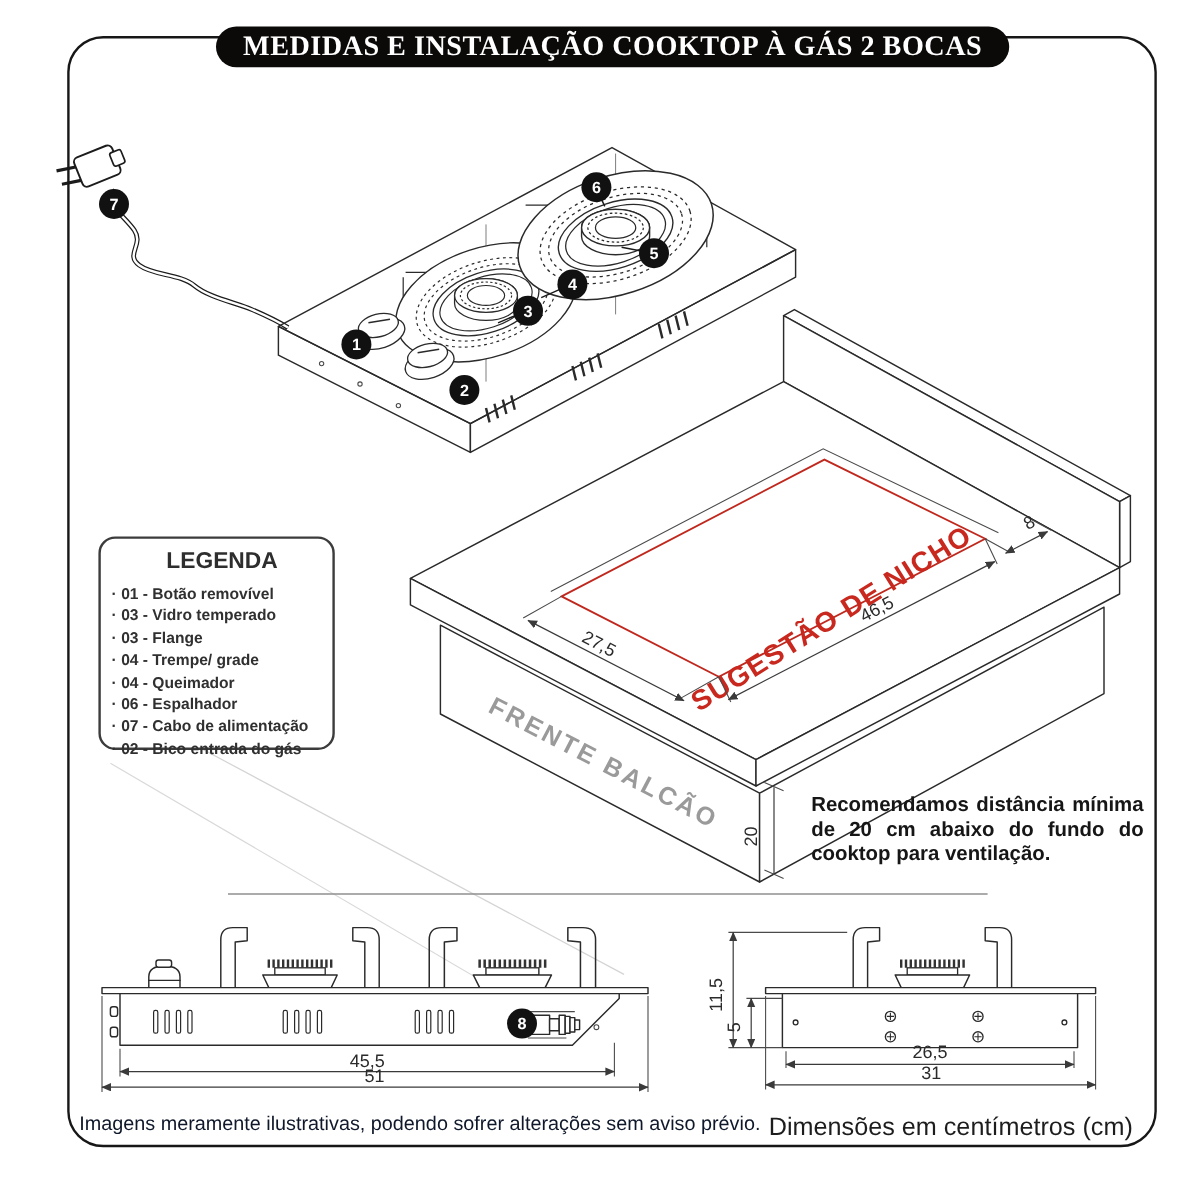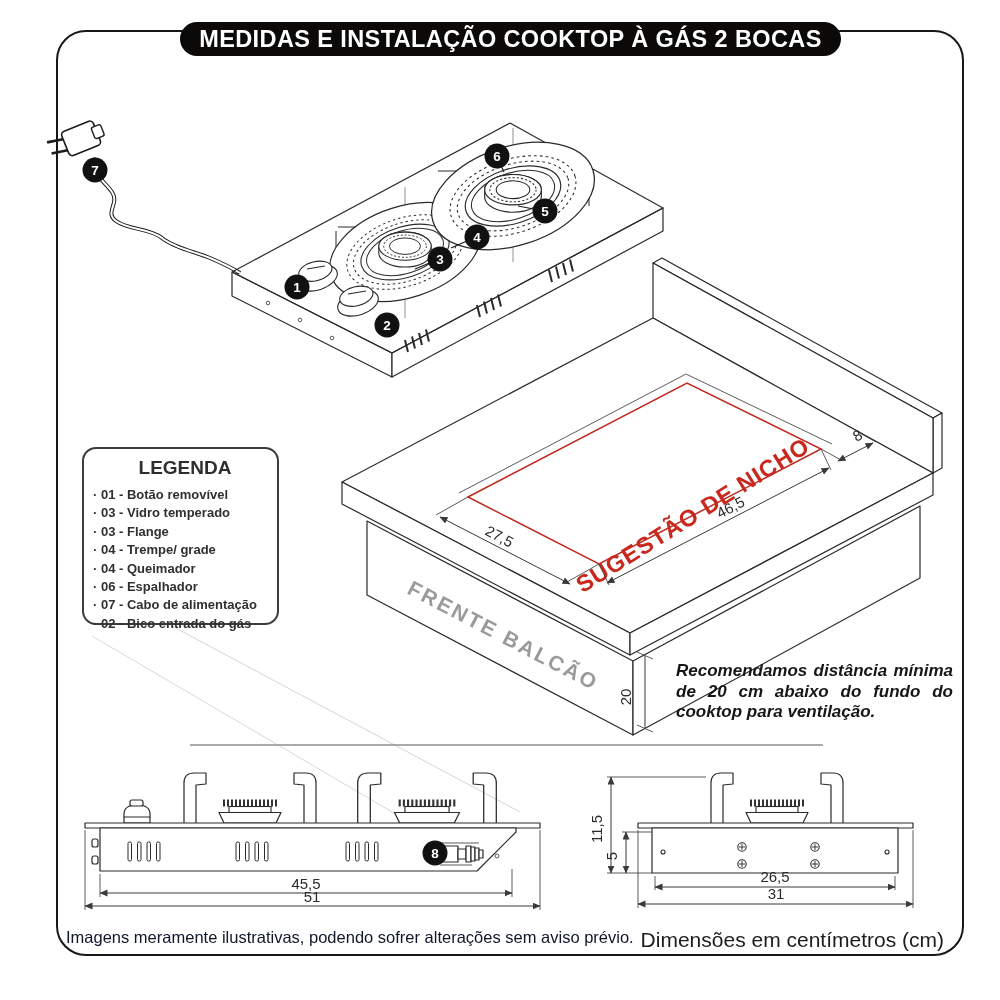--- a/index.html
+++ b/index.html
@@ -1,34 +1,34 @@
 <!DOCTYPE html>
 <html><head>
 <meta charset="utf-8">
 <style>
   html,body{margin:0;padding:0;background:#ffffff;}
   .page{position:relative;width:1000px;height:1000px;background:#fff;overflow:hidden;
         font-family:"Liberation Sans",sans-serif;color:#1a1a1a;}
   .frame{position:absolute;left:56px;top:30px;width:904px;height:922px;
          border:2.6px solid #171717;border-radius:30px;}
   .titlebar{position:absolute;left:180px;top:22px;width:661px;height:34px;background:#0c0a09;
-            border-radius:17px;display:flex;align-items:center;justify-content:center;}
+            border-radius:17px;display:flex;align-items:center;justify-content:center;font-family:Liberation Serif, serif;}
   .titlebar span{color:#fff;font-weight:bold;font-size:23.5px;letter-spacing:.4px;white-space:nowrap;}
   svg{position:absolute;overflow:visible;}
   .ln{stroke:#2a2a2a;stroke-width:1.2;fill:none;stroke-linejoin:round;stroke-linecap:round;}
   .fw{fill:#ffffff;}
   .thin{stroke:#4a4a4a;stroke-width:.9;fill:none;}
   .dim{stroke:#3a3a3a;stroke-width:1;fill:none;}
   .dimtxt{font-size:15px;fill:#2b2b2b;}
   .legend{position:absolute;left:82px;top:447px;width:197px;height:178px;background:#fff;
           border:2px solid #3c3c3c;border-radius:14px;box-sizing:border-box;padding:8px 0 0 9px;}
   .legend .lg-title{text-align:center;font-weight:bold;font-size:19px;color:#2e2e2e;margin-bottom:7px;}
   .legend .lg-item{font-size:13px;font-weight:bold;color:#303030;line-height:18.4px;white-space:nowrap;}
   .reco{position:absolute;left:676px;top:661px;width:277px;font-size:17px;font-weight:bold;
-        color:#161616;line-height:20.5px;font-style:italic;}
+        color:#161616;line-height:20.5px;}
   .reco div:not(:last-child){text-align:justify;text-align-last:justify;}
   .footer-l{position:absolute;left:66px;top:928px;font-size:16.5px;color:#0f172a;white-space:nowrap;}
   .footer-r{position:absolute;right:56px;top:928px;font-size:21px;color:#1d1d1d;white-space:nowrap;}
   .callout circle{fill:#111;}
   .callout text{fill:#fff;font-size:13.5px;font-weight:bold;text-anchor:middle;}
   .red{fill:#c8281e;font-weight:bold;}
   text{font-family:"Liberation Sans",sans-serif;}
 </style>
 </head>
 <body>

